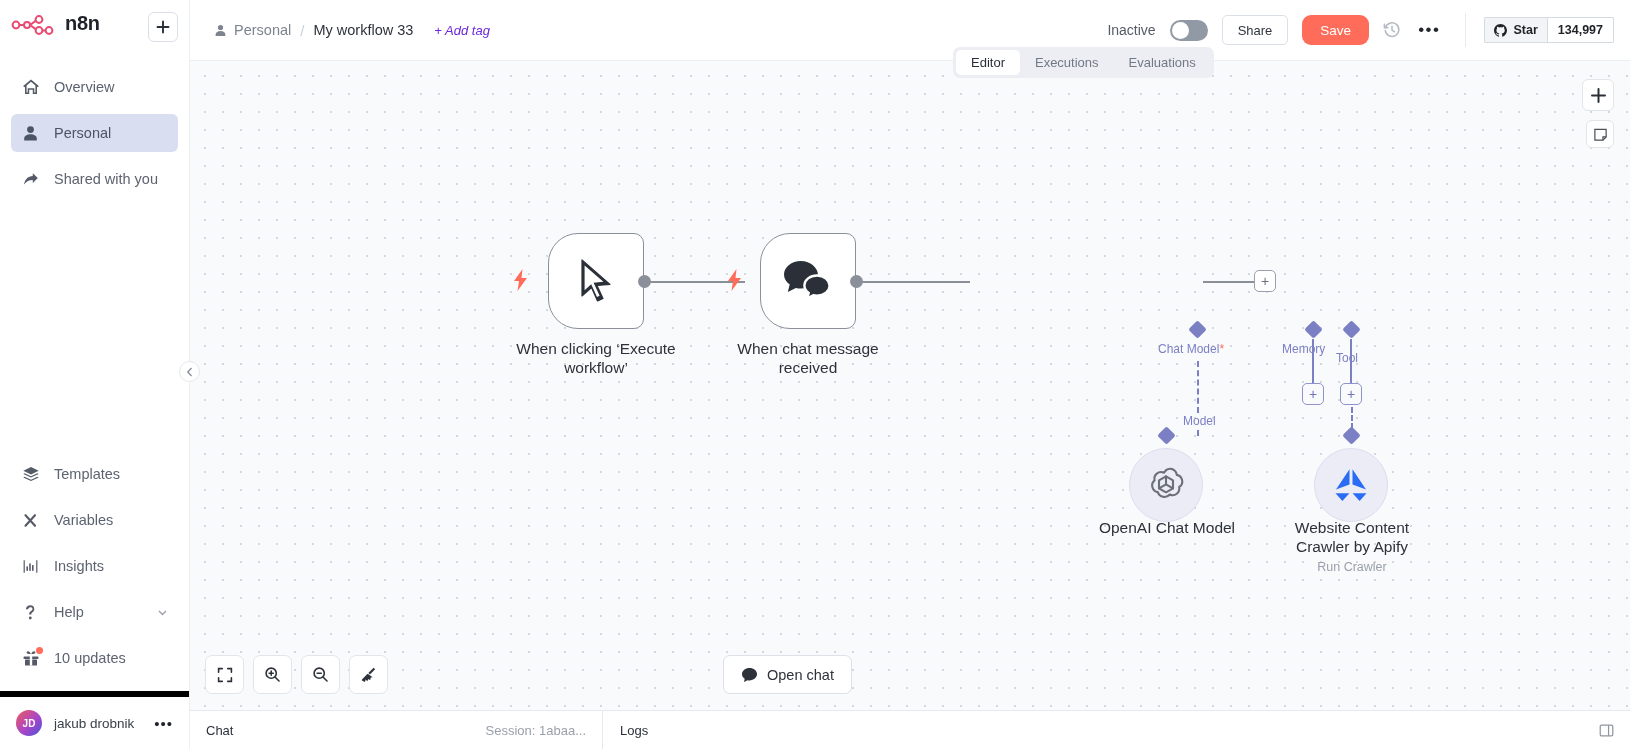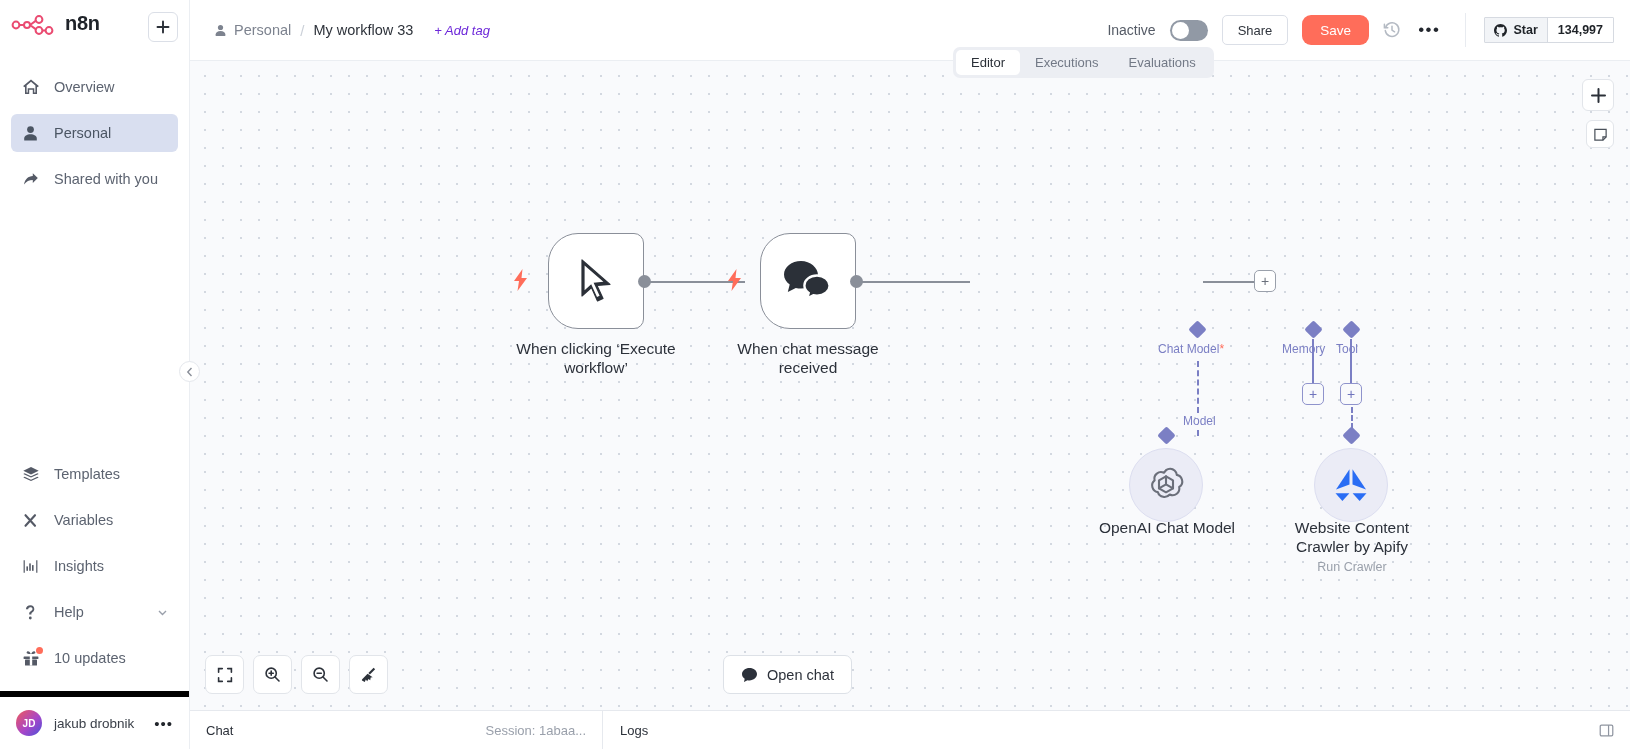--- a/index.html
+++ b/index.html
@@ -481,21 +481,21 @@
       </div>
 
 
       <div class="diamond" style="left:1001px; top:262px;"></div>
       <span class="conn-label" style="left:968px; top:281px;">
         <span>Chat Model</span><span style="color:#ff6d5a">*</span>
       </span>
       <div class="diamond" style="left:1117px; top:262px;"></div>
       <span class="conn-label" style="left:1092px; top:281px;">Memory</span>
       <div class="diamond" style="left:1155px; top:262px;"></div>
-      <span class="conn-label" style="left:1146px; top:281px;">Tool</span>
+      <span class="conn-label" style="left:1146px; top:290px;">Tool</span>
 
       <div class="vline-dash" style="left:1007px; top:300px; height:52px;"></div>
       <span class="conn-label" style="left:993px; top:353px;">Model</span>
       <div class="vline-dash" style="left:1007px; top:369px; height:6px;"></div>
 
       <div class="vline-solid" style="left:1122px; top:278px; height:44px;"></div>
       <span class="plus-box" style="left:1112px; top:322px;">+</span>
 
       <div class="vline-solid" style="left:1160px; top:278px; height:44px;"></div>
       <span class="plus-box" style="left:1150px; top:322px;">+</span>

